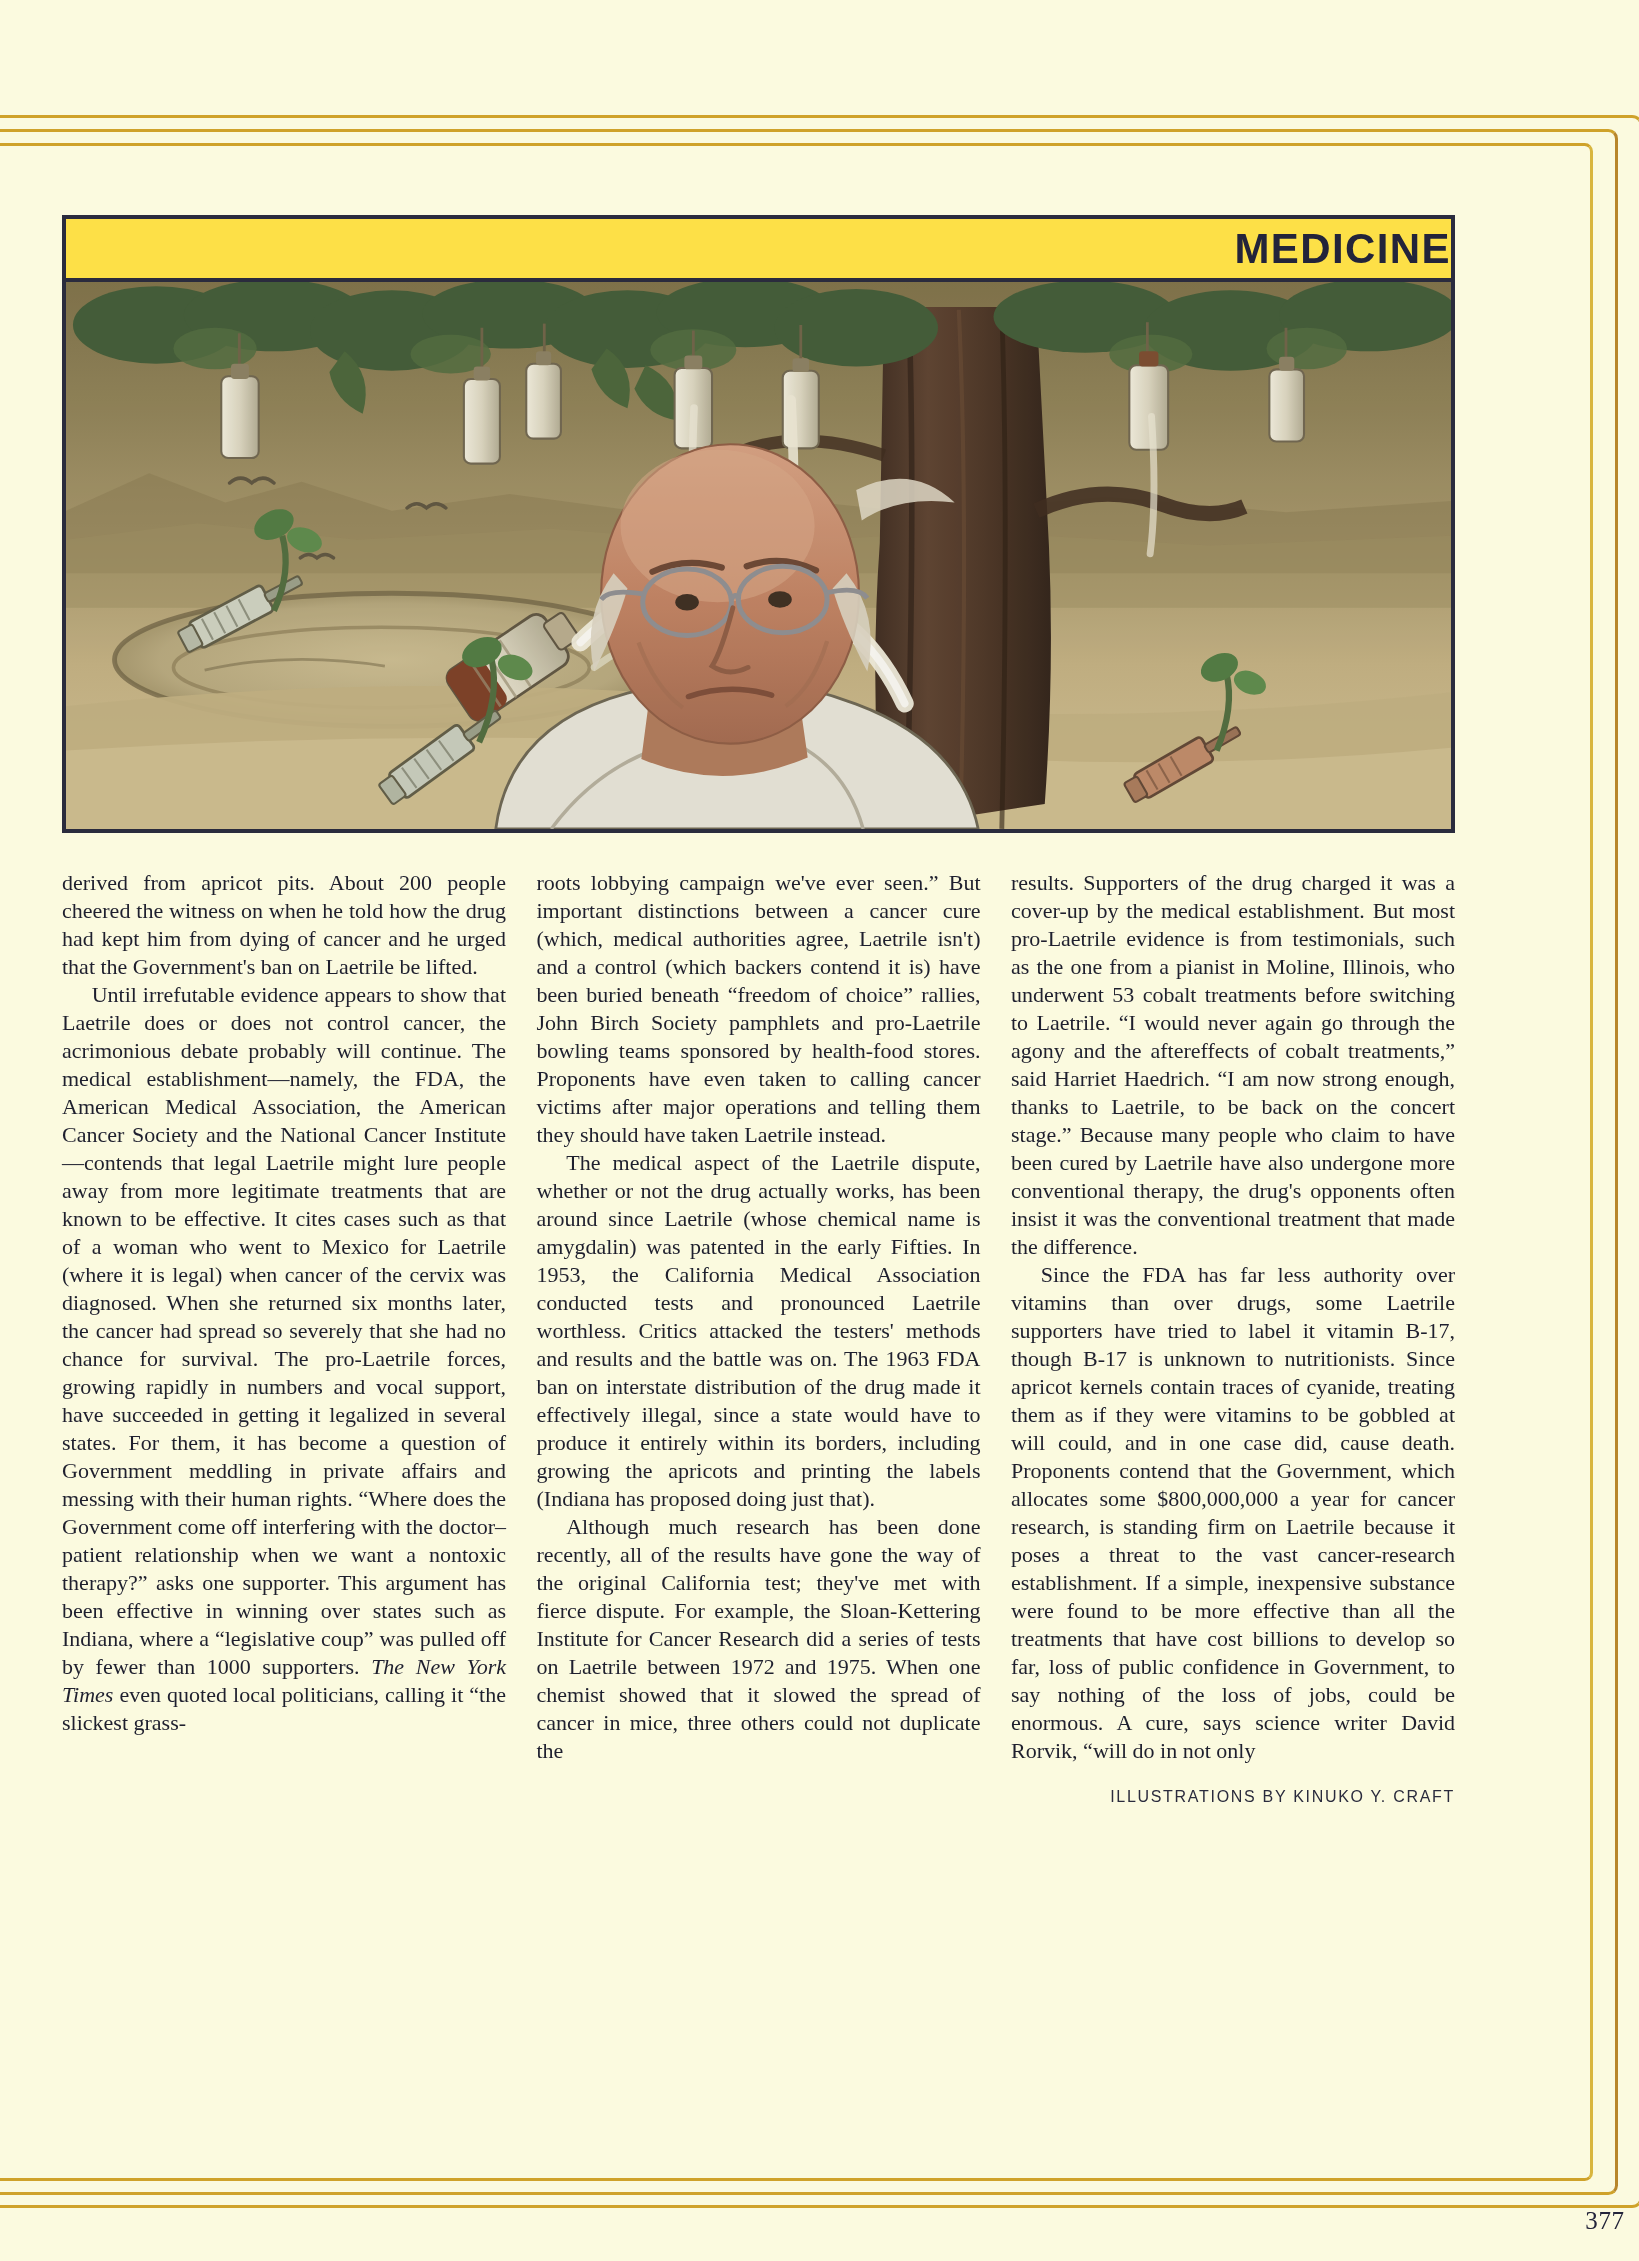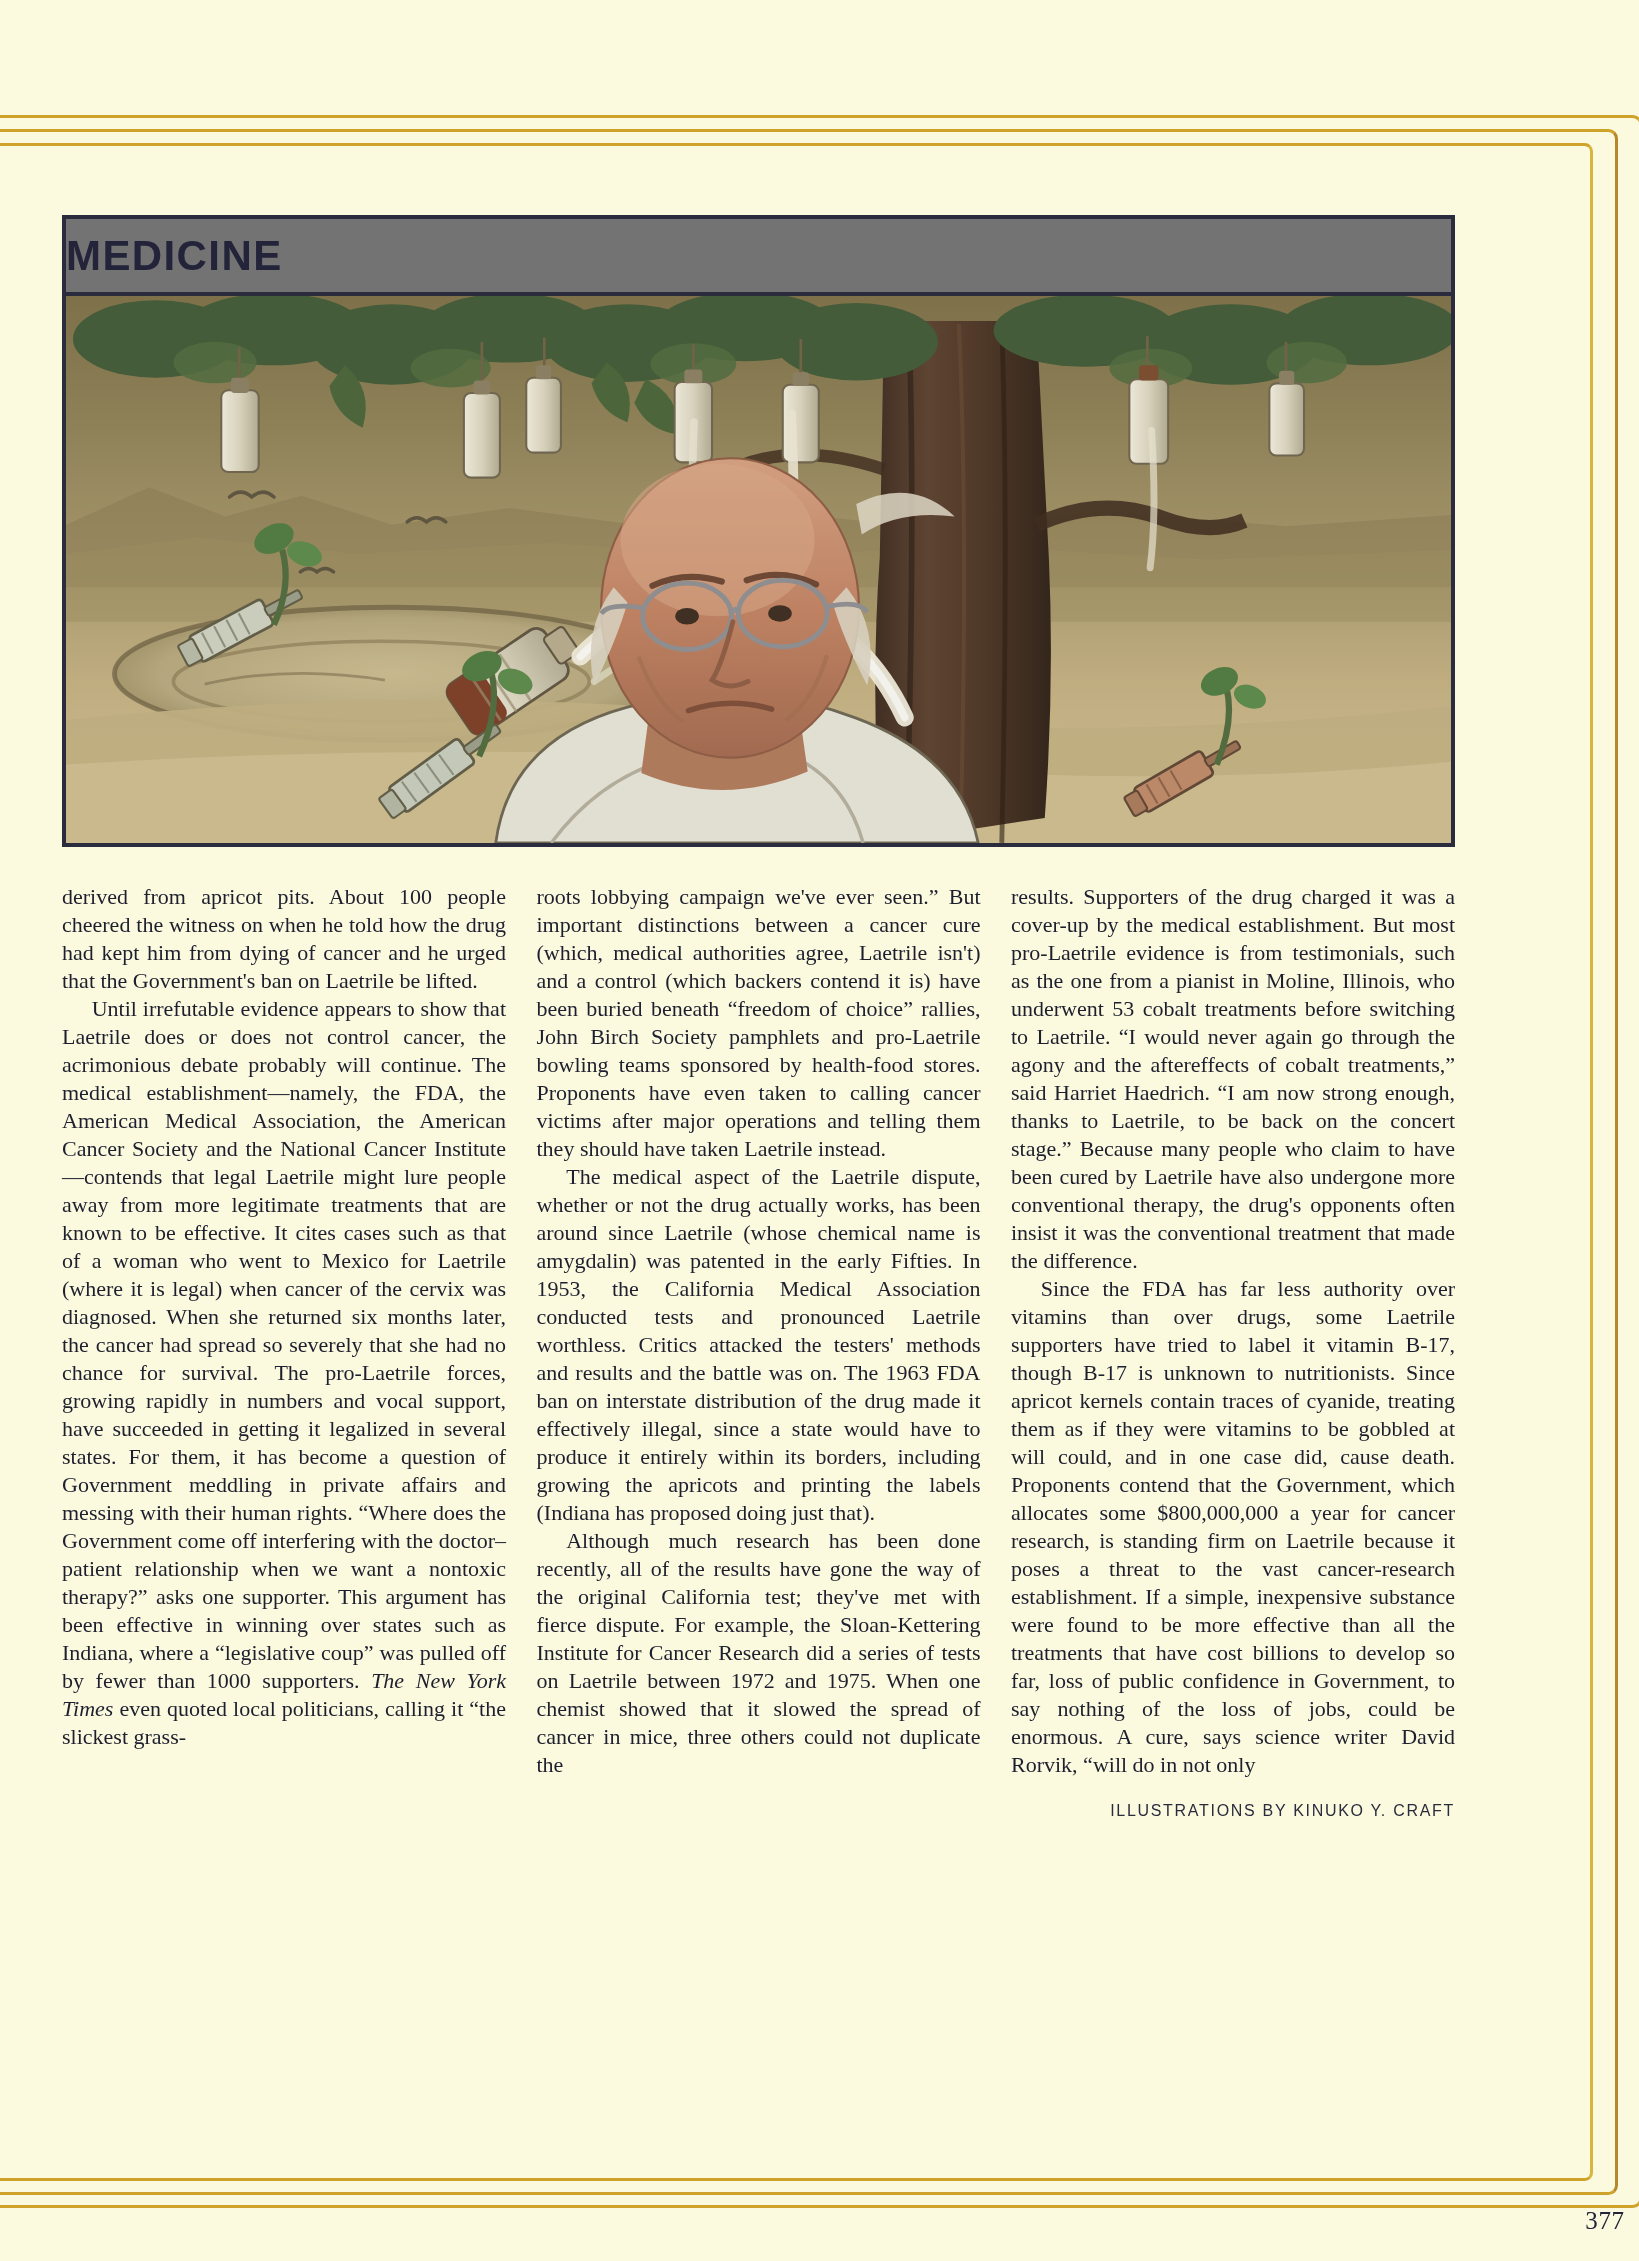--- a/index.html
+++ b/index.html
@@ -20,23 +20,23 @@
            border-radius:0 9.7px 9.7px 0; border-right-color:#b8862b;}
   .frame-3{left:0px;   top:143px;  width:1590px; height:2032px; border-width:3.5px 3.5px 3.5px 0; border-left:none;
            border-radius:0 8.3px 8.3px 0; border-right-color:#d8b53e;}
 
   
   .sheet{position:absolute;left:62px;top:215px;width:1393px;}
 
   
   .masthead{
     border:4.9px solid #2a2b3d;
-    background:#737373;
-    height:81px;
-    display:flex;align-items:center;justify-content:flex-start;
+    background:#fde047;
+    height:67px;
+    display:flex;align-items:center;justify-content:flex-end;
     box-sizing:border-box;
   }
   .masthead-title{
     font-family:"Liberation Sans", sans-serif;
     font-weight:bold;
     font-size:42px;
     letter-spacing:1.4px;
     color:#23243a;
   }
 
@@ -304,21 +304,21 @@
         <path d="M1098 518 q-20 66 -60 94" fill="none" stroke="#a06a50" stroke-width="6" opacity="0.6"></path>
       </g>
 
       <rect x="0" y="0" width="1998" height="789" fill="#8a7a4e" opacity="0.07"></rect>
     </svg>
   </div>
 
   <div class="article">
 
     <div class="col">
-      <p>derived from apricot pits. About 100 people cheered the witness on when he told how the drug had kept him from dying of cancer and he urged that the Government's ban on Laetrile be lifted.</p>
+      <p>derived from apricot pits. About 200 people cheered the witness on when he told how the drug had kept him from dying of cancer and he urged that the Government's ban on Laetrile be lifted.</p>
       <p><span>Until irrefutable evidence appears to show that Laetrile does or does not control cancer, the acrimonious debate probably will continue. The medical establishment—namely, the FDA, the American Medical Association, the American Cancer Society and the National Cancer Institute—contends that legal Laetrile might lure people away from more legitimate treatments that are known to be effective. It cites cases such as that of a woman who went to Mexico for Laetrile (where it is legal) when cancer of the cervix was diagnosed. When she returned six months later, the cancer had spread so severely that she had no chance for survival. The pro-Laetrile forces, growing rapidly in numbers and vocal support, have succeeded in getting it legalized in several states. For them, it has become a question of Government meddling in private affairs and messing with their human rights. “Where does the Government come off interfering with the doctor–patient relationship when we want a nontoxic therapy?” asks one supporter. This argument has been effective in winning over states such as Indiana, where a “legislative coup” was pulled off by fewer than 1000 supporters. </span><i>The New York Times</i><span> even quoted local politicians, calling it “the slickest grass-</span></p>
     </div>
 
     <div class="col">
       <p>roots lobbying campaign we've ever seen.” But important distinctions between a cancer cure (which, medical authorities agree, Laetrile isn't) and a control (which backers contend it is) have been buried beneath “freedom of choice” rallies, John Birch Society pamphlets and pro-Laetrile bowling teams sponsored by health-food stores. Proponents have even taken to calling cancer victims after major operations and telling them they should have taken Laetrile instead.</p>
       <p>The medical aspect of the Laetrile dispute, whether or not the drug actually works, has been around since Laetrile (whose chemical name is amygdalin) was patented in the early Fifties. In 1953, the California Medical Association conducted tests and pronounced Laetrile worthless. Critics attacked the testers' methods and results and the battle was on. The 1963 FDA ban on interstate distribution of the drug made it effectively illegal, since a state would have to produce it entirely within its borders, including growing the apricots and printing the labels (Indiana has proposed doing just that).</p>
       <p>Although much research has been done recently, all of the results have gone the way of the original California test; they've met with fierce dispute. For example, the Sloan-Kettering Institute for Cancer Research did a series of tests on Laetrile between 1972 and 1975. When one chemist showed that it slowed the spread of cancer in mice, three others could not duplicate the</p>
     </div>
 
     <div class="col">

